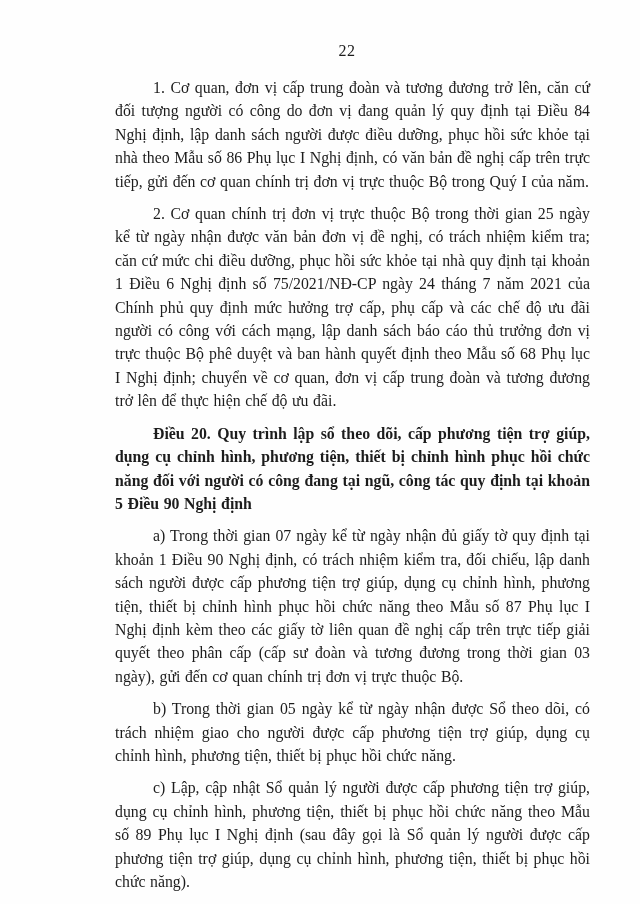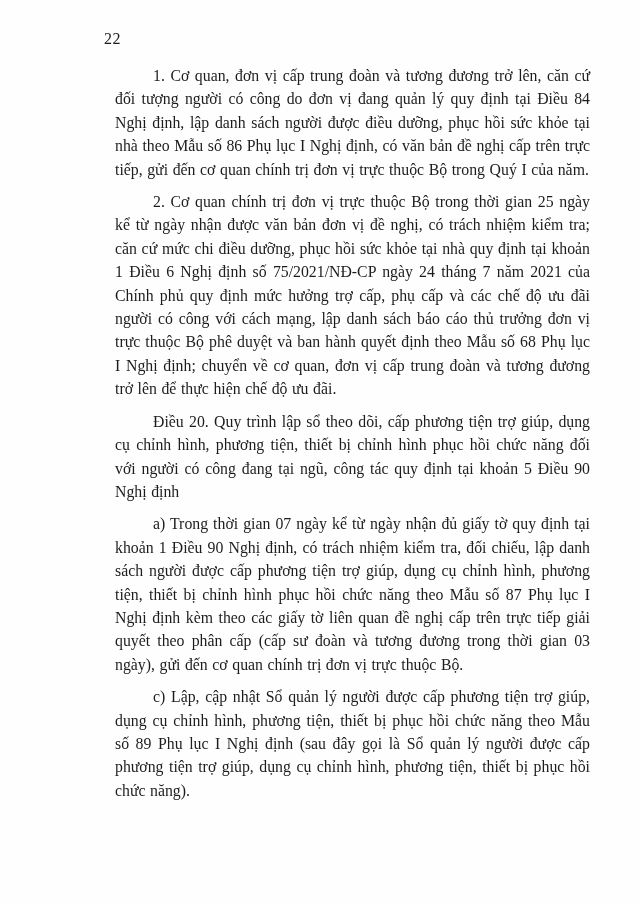--- a/index.html
+++ b/index.html
@@ -15,49 +15,51 @@
     color: #1c1c1c;
   }
   .page {
     box-sizing: border-box;
     width: 640px;
     height: 904px;
     background: #fefefe;
     padding: 30px 50px 20px 104px;
   }
   .page-number {
+    text-align: center;
     font-size: 16px;
     line-height: 18px;
-    margin: 0 0 16px 0;
+    margin: 12px 0 16px 0;
     letter-spacing: 0.5px;
   }
   .para {
     margin: 0 0 9px 11px;
     font-size: 15.8px;
     line-height: 23.4px;
     text-align: justify;
     text-indent: 38px;
     word-spacing: 0.04em;
   }
   .para.bold {
-    font-weight: normal;
+    font-weight: bold;
   }
 </style>
 </head>
 <body>
 
 <div class="page">
   <div class="page-number">22</div>
 
   <p class="para">1. Cơ quan, đơn vị cấp trung đoàn và tương đương trở lên, căn cứ đối tượng người có công do đơn vị đang quản lý quy định tại Điều 84 Nghị định, lập danh sách người được điều dưỡng, phục hồi sức khỏe tại nhà theo Mẫu số 86 Phụ lục I Nghị định, có văn bản đề nghị cấp trên trực tiếp, gửi đến cơ quan chính trị đơn vị trực thuộc Bộ trong Quý I của năm.</p>
 
 
   <p class="para">2. Cơ quan chính trị đơn vị trực thuộc Bộ trong thời gian 25 ngày kể từ ngày nhận được văn bản đơn vị đề nghị, có trách nhiệm kiểm tra; căn cứ mức chi điều dưỡng, phục hồi sức khỏe tại nhà quy định tại khoản 1 Điều 6 Nghị định số 75/2021/NĐ-CP ngày 24 tháng 7 năm 2021 của Chính phủ quy định mức hưởng trợ cấp, phụ cấp và các chế độ ưu đãi người có công với cách mạng, lập danh sách báo cáo thủ trưởng đơn vị trực thuộc Bộ phê duyệt và ban hành quyết định theo Mẫu số 68 Phụ lục I Nghị định; chuyển về cơ quan, đơn vị cấp trung đoàn và tương đương trở lên để thực hiện chế độ ưu đãi.</p>
 
   <p class="para bold">Điều 20. Quy trình lập sổ theo dõi, cấp phương tiện trợ giúp, dụng cụ chỉnh hình, phương tiện, thiết bị chỉnh hình phục hồi chức năng đối với người có công đang tại ngũ, công tác quy định tại khoản 5 Điều 90 Nghị định</p>
 
 
   <p class="para">a) Trong thời gian 07 ngày kể từ ngày nhận đủ giấy tờ quy định tại khoản 1 Điều 90 Nghị định, có trách nhiệm kiểm tra, đối chiếu, lập danh sách người được cấp phương tiện trợ giúp, dụng cụ chỉnh hình, phương tiện, thiết bị chỉnh hình phục hồi chức năng theo Mẫu số 87 Phụ lục I Nghị định kèm theo các giấy tờ liên quan đề nghị cấp trên trực tiếp giải quyết theo phân cấp (cấp sư đoàn và tương đương trong thời gian 03 ngày), gửi đến cơ quan chính trị đơn vị trực thuộc Bộ.</p>
 
+  <p class="para">b) Trong thời gian 05 ngày kể từ ngày nhận được Sổ theo dõi, có trách nhiệm giao cho người được cấp phương tiện trợ giúp, dụng cụ chỉnh hình, phương tiện, thiết bị phục hồi chức năng.</p>
 
   <p class="para">c) Lập, cập nhật Sổ quản lý người được cấp phương tiện trợ giúp, dụng cụ chỉnh hình, phương tiện, thiết bị phục hồi chức năng theo Mẫu số 89 Phụ lục I Nghị định (sau đây gọi là Sổ quản lý người được cấp phương tiện trợ giúp, dụng cụ chỉnh hình, phương tiện, thiết bị phục hồi chức năng).</p>
 
 </div>
 
 </body></html>

